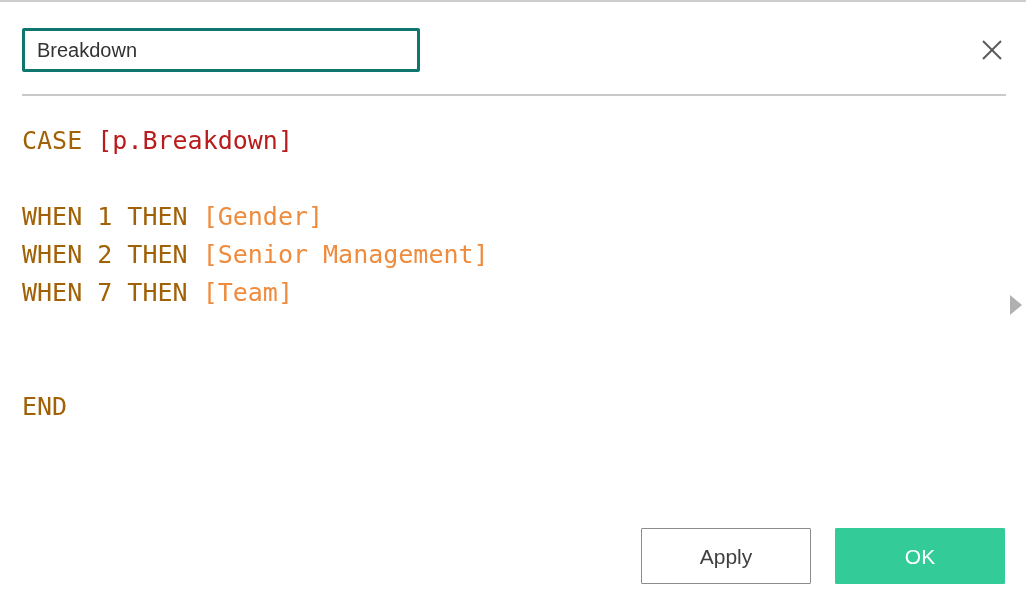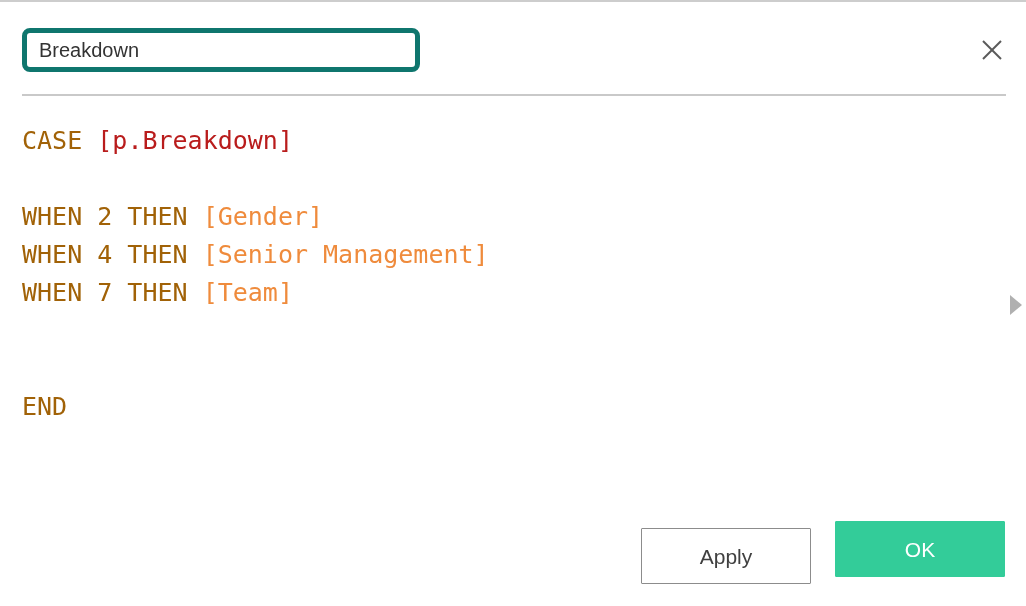--- a/index.html
+++ b/index.html
@@ -25,22 +25,22 @@
     width: 1026px;
     height: 94px;
   }
 
   .name-input {
     position: absolute;
     left: 22px;
     top: 26px;
     width: 398px;
     height: 44px;
-    border: 5px solid #0f766e;
-    border-radius: 8px;
+    border: 3px solid #0f766e;
+    border-radius: 2px;
     background: #ffffff;
     font-family: "Liberation Sans", sans-serif;
     font-size: 20px;
     color: #333333;
     padding: 14px 12px;
     outline: none;
   }
 
   .close-button {
     position: absolute;
@@ -141,21 +141,21 @@
     left: 641px;
     top: 20px;
     width: 170px;
     background: #ffffff;
     border: 1px solid #8c8c8c;
     color: #404040;
   }
 
   .btn-ok {
     left: 835px;
-    top: 13px;
+    top: 20px;
     width: 170px;
     background: #33cc99;
     border: 1px solid #33cc99;
     color: #ffffff;
   }
 </style>
 </head>
 <body>
 
 <div class="header-row">
@@ -170,22 +170,22 @@
       </svg>
     </span>
   </button>
 
   <div class="header-divider"></div>
 </div>
 
 <div class="formula-area">
   <pre class="formula-code"><span class="tok-kw">CASE</span> <span class="tok-param">[p.Breakdown]</span>
 
-<span class="tok-kw">WHEN 2 THEN</span> <span class="tok-field">[Gender]</span>
-<span class="tok-kw">WHEN 4 THEN</span> <span class="tok-field">[Senior Management]</span>
+<span class="tok-kw">WHEN 1 THEN</span> <span class="tok-field">[Gender]</span>
+<span class="tok-kw">WHEN 2 THEN</span> <span class="tok-field">[Senior Management]</span>
 <span class="tok-kw">WHEN 7 THEN</span> <span class="tok-field">[Team]</span>
 
 
 <span class="tok-kw">END</span></pre>
 </div>
 
 <button class="expand-handle">
   <span>
     <svg width="14" height="22" viewBox="0 0 14 22" aria-hidden="true">
       <polygon points="1,1 13,11 1,21" fill="#b0b0b0"></polygon>

